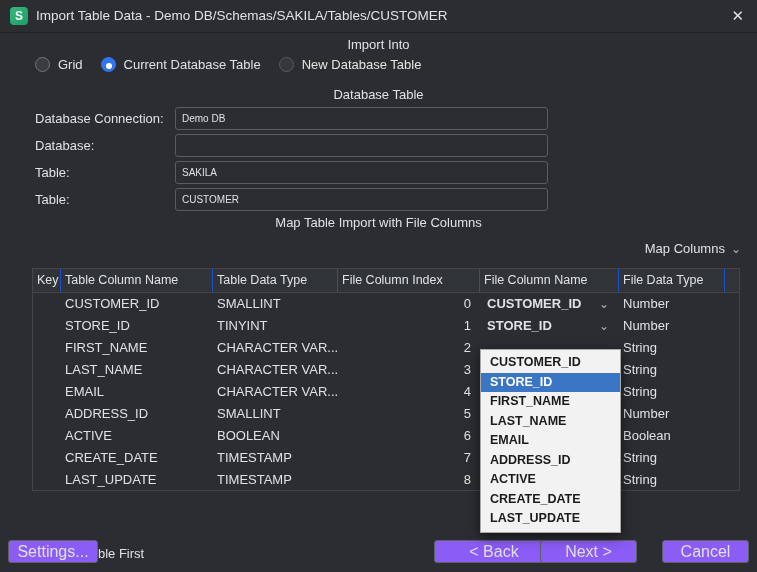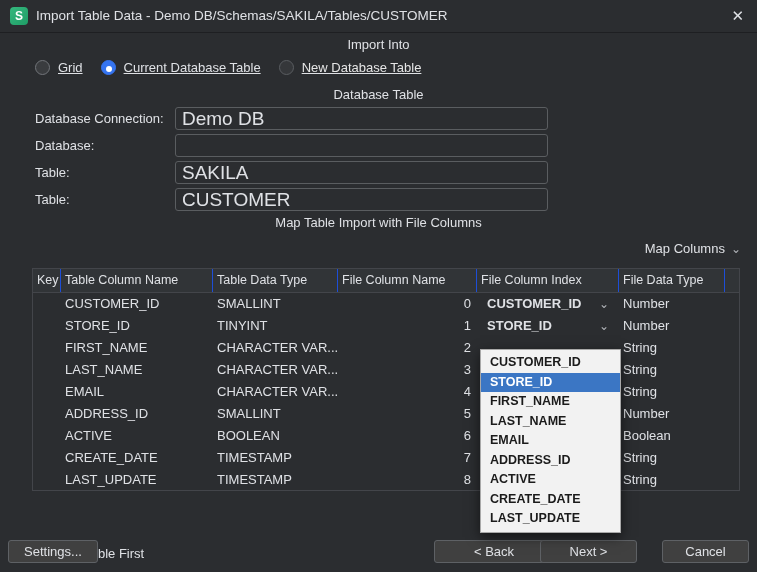--- a/index.html
+++ b/index.html
@@ -14,34 +14,34 @@
               font-size:12px; text-align:center; line-height:18px; }
   .title-text { position:absolute; left:36px; top:0; line-height:32px; font-size:13.5px; color:#dfe1e5; }
   .close-btn { position:absolute; right:13px; top:0; line-height:32px; font-size:15px; color:#dfe1e5; cursor:pointer; }
 
   
   .section { position:absolute; left:8px; width:741px; display:flex; align-items:center; gap:10px; height:16px;flex-direction:column; }
   .section .sep-line { flex:1; height:1px; background:#3b3d40; }
   .section-label { white-space:nowrap; color:#dfe1e5; }
 
   
-  .radio-group { position:absolute; left:35px; top:57px; display:flex; column-gap:18px; align-items:flex-end; height:18px;text-decoration:underline; }
+  .radio-group { position:absolute; left:35px; top:57px; display:flex; column-gap:18px; align-items:flex-start; height:18px; }
   .radio-option { display:flex; align-items:center; gap:8px; cursor:pointer; }
   .radio-circle { width:15px; height:15px; border-radius:50%; border:1.5px solid #72757a; background:#3a3c3f; position:relative; flex:0 0 auto; }
   .radio-option.selected .radio-circle { background:#3574f0; border-color:#3574f0; }
   .radio-option.selected .radio-circle::after { content:""; position:absolute; left:4.5px; top:4.5px; width:6px; height:6px; border-radius:50%; background:#fff; }
   .radio-option.disabled .radio-label { color:#e5e5e5; }
   .radio-option.disabled .radio-circle { border-color:#5a5d61; background:#35373a; }
 
   
   .form-row { position:absolute; left:35px; height:23px; }
   .form-label { position:absolute; left:0; top:0; line-height:23px; white-space:nowrap; }
   .form-input { position:absolute; left:140px; top:0; width:373px; height:23px; background:#2b2d30;
                 border:1px solid #5a5d60; border-radius:3px; color:#dfe1e5; font-family:"Liberation Sans",sans-serif;
-                font-size:19px; padding:0 6px; outline:none; }
+                font-size:10px; padding:0 6px; outline:none; }
 
   
   .map-columns { position:absolute; right:16px; top:240px; height:18px; line-height:18px; cursor:pointer; color:#dfe1e5; }
   .map-columns .chev { margin-left:6px; color:#b0b3b8; font-size:12px; }
 
   
   .map-table { position:absolute; left:32px; top:268px; width:708px; height:223px; border:1px solid #43454a; background:#2b2d30; }
   .thead { display:flex; height:24px; background:#313437; border-bottom:1px solid #43454a; }
   .th { line-height:23px; font-size:12.5px; color:#dfe1e5; padding-left:4px; border-right:1px solid #1d4ed8; overflow:hidden; white-space:nowrap; }
   .th:last-child { border-right:none; }
@@ -62,22 +62,22 @@
               box-shadow:0 4px 12px rgba(0,0,0,0.55); padding:3px 0; z-index:10; }
   .dd-item { height:19.5px; line-height:19.5px; padding-left:9px; font-size:12.5px; font-weight:700; color:#1b1b1b;
              white-space:nowrap; cursor:pointer; }
   .dd-item.selected { background:#3b76c4; color:#ffffff; }
 
   
   .checkbox-row { position:absolute; left:22px; top:507px; display:flex; align-items:center; gap:7px; height:16px;margin-top:38px; }
   .checkbox-box { width:15px; height:15px; border:1.5px solid #6b6e74; border-radius:3px; background:#2f3134; }
 
   
-  .btn { position:absolute; top:540px; height:23px; background:#404040; border:1px solid #5e6165; border-radius:3px;
-         color:#dfe1e5; font-family:"Liberation Sans",sans-serif; font-size:13px; text-align:center; line-height:21px; cursor:pointer; }
+  .btn { position:absolute; top:540px; height:23px; background:#8b5cf6; border:1px solid #5e6165; border-radius:3px;
+         color:#dfe1e5; font-family:"Liberation Sans",sans-serif; font-size:16px; text-align:center; line-height:21px; cursor:pointer; }
   .btn-settings { left:8px;   width:90px; }
   .btn-back     { left:434px; width:120px; }
   .btn-next     { left:540px; width:97px; }
   .btn-cancel   { left:662px; width:87px; }
 </style>
 </head>
 <body>
 
 <div class="window">
 
@@ -136,22 +136,22 @@
 
   <div class="map-columns">
     <span>Map Columns</span><span class="chev">⌄</span>
   </div>
 
   <div class="map-table">
     <div class="thead">
       <div class="th col-key">Key</div>
       <div class="th col-name">Table Column Name</div>
       <div class="th col-type">Table Data Type</div>
+      <div class="th col-index" style="text-align:left;padding-right:0;padding-left:4px;">File Column Index</div>
       <div class="th col-fcn">File Column Name</div>
-      <div class="th col-index" style="text-align:left;padding-right:0;padding-left:4px;">File Column Index</div>
       <div class="th col-ftype">File Data Type</div>
       <div class="th col-end"></div>
     </div>
     <div id="table-body">
         <div class="trow">
           <div class="cell col-key"></div>
           <div class="cell col-name">CUSTOMER_ID</div>
           <div class="cell col-type">SMALLINT</div>
           <div class="cell col-index">0</div>
           <div class="cell col-fcn combo"><span>CUSTOMER_ID</span><span class="combo-chevron">⌄</span></div>

